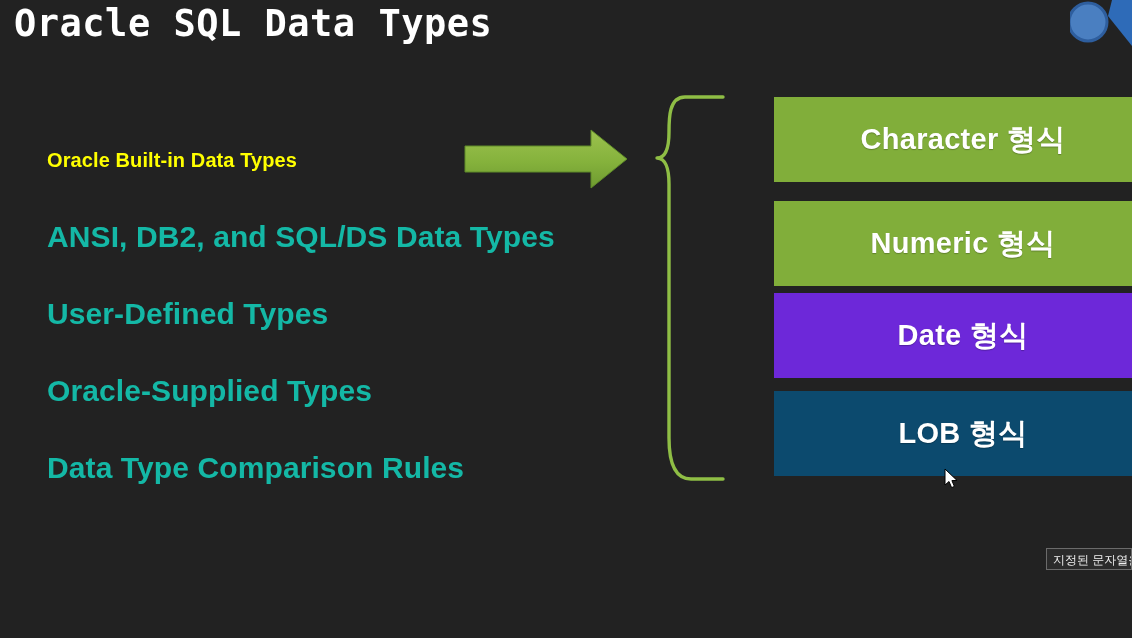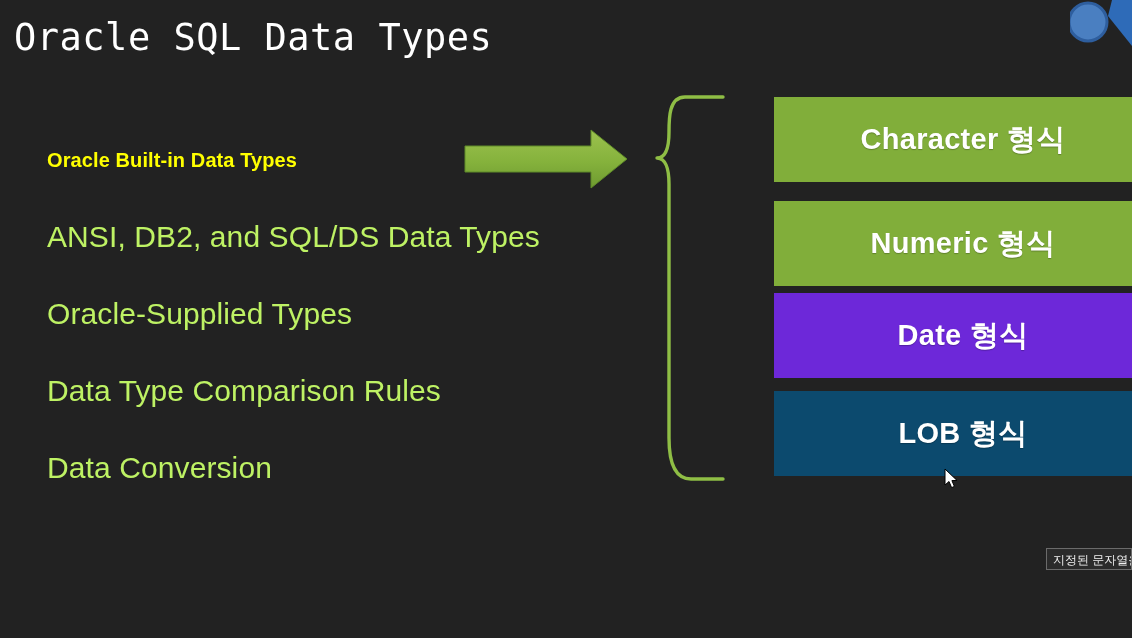--- a/index.html
+++ b/index.html
@@ -13,23 +13,23 @@
     height: 638px;
     background: #222222;
     overflow: hidden;
     font-family: "Liberation Sans", "DejaVu Sans", sans-serif;
   }
 
   
   #slide-title {
     position: absolute;
     left: 14px;
-    top: 16px;
+    top: 2px;
     font-family: "DejaVu Sans Mono", "Liberation Mono", monospace;
-    font-weight: normal;
+    font-weight: bold;
     font-size: 37px;
     letter-spacing: 0.5px;
     color: #ffffff;
     white-space: nowrap;
   }
 
   
   #logo {
     position: absolute;
     right: 0;
@@ -42,22 +42,22 @@
   #outline-list {
     position: absolute;
     left: 47px;
     top: 138px;
     width: 580px;
   }
   .outline-item {
     height: 77px;
     line-height: 44px;
     font-size: 30px;
-    font-weight: 400;
-    color: #bef264;
+    font-weight: 700;
+    color: #14b8a6;
     white-space: nowrap;
     letter-spacing: 0.1px;
   }
   .outline-item.highlight {
     color: #ffff00;
     font-weight: bold;
     font-size: 20px;
   }
 
   
@@ -141,23 +141,23 @@
   <div id="logo">
     <svg width="62" height="56" viewBox="0 0 62 56" xmlns="http://www.w3.org/2000/svg">
       <polygon points="42,0 62,0 62,46 38,16" fill="#2E6BB8"></polygon>
       <circle cx="18" cy="22" r="19" fill="#4A7FC1" stroke="#2E5E9E" stroke-width="3"></circle>
     </svg>
   </div>
 
   <div id="outline-list">
     <div class="outline-item highlight">Oracle Built-in Data Types</div>
     <div class="outline-item">ANSI, DB2, and SQL/DS Data Types</div>
+    <div class="outline-item">User-Defined Types</div>
     <div class="outline-item">Oracle-Supplied Types</div>
     <div class="outline-item">Data Type Comparison Rules</div>
-    <div class="outline-item">Data Conversion</div>
   </div>
 
   <div id="flow-arrow">
     <svg width="166" height="62" viewBox="0 0 166 62" xmlns="http://www.w3.org/2000/svg">
       <defs>
         <linearGradient id="arrGrad" x1="0" y1="0" x2="0" y2="1">
           <stop offset="0%" stop-color="#9CC24E"></stop>
           <stop offset="55%" stop-color="#85B23C"></stop>
           <stop offset="100%" stop-color="#6E9A30"></stop>
         </linearGradient>

